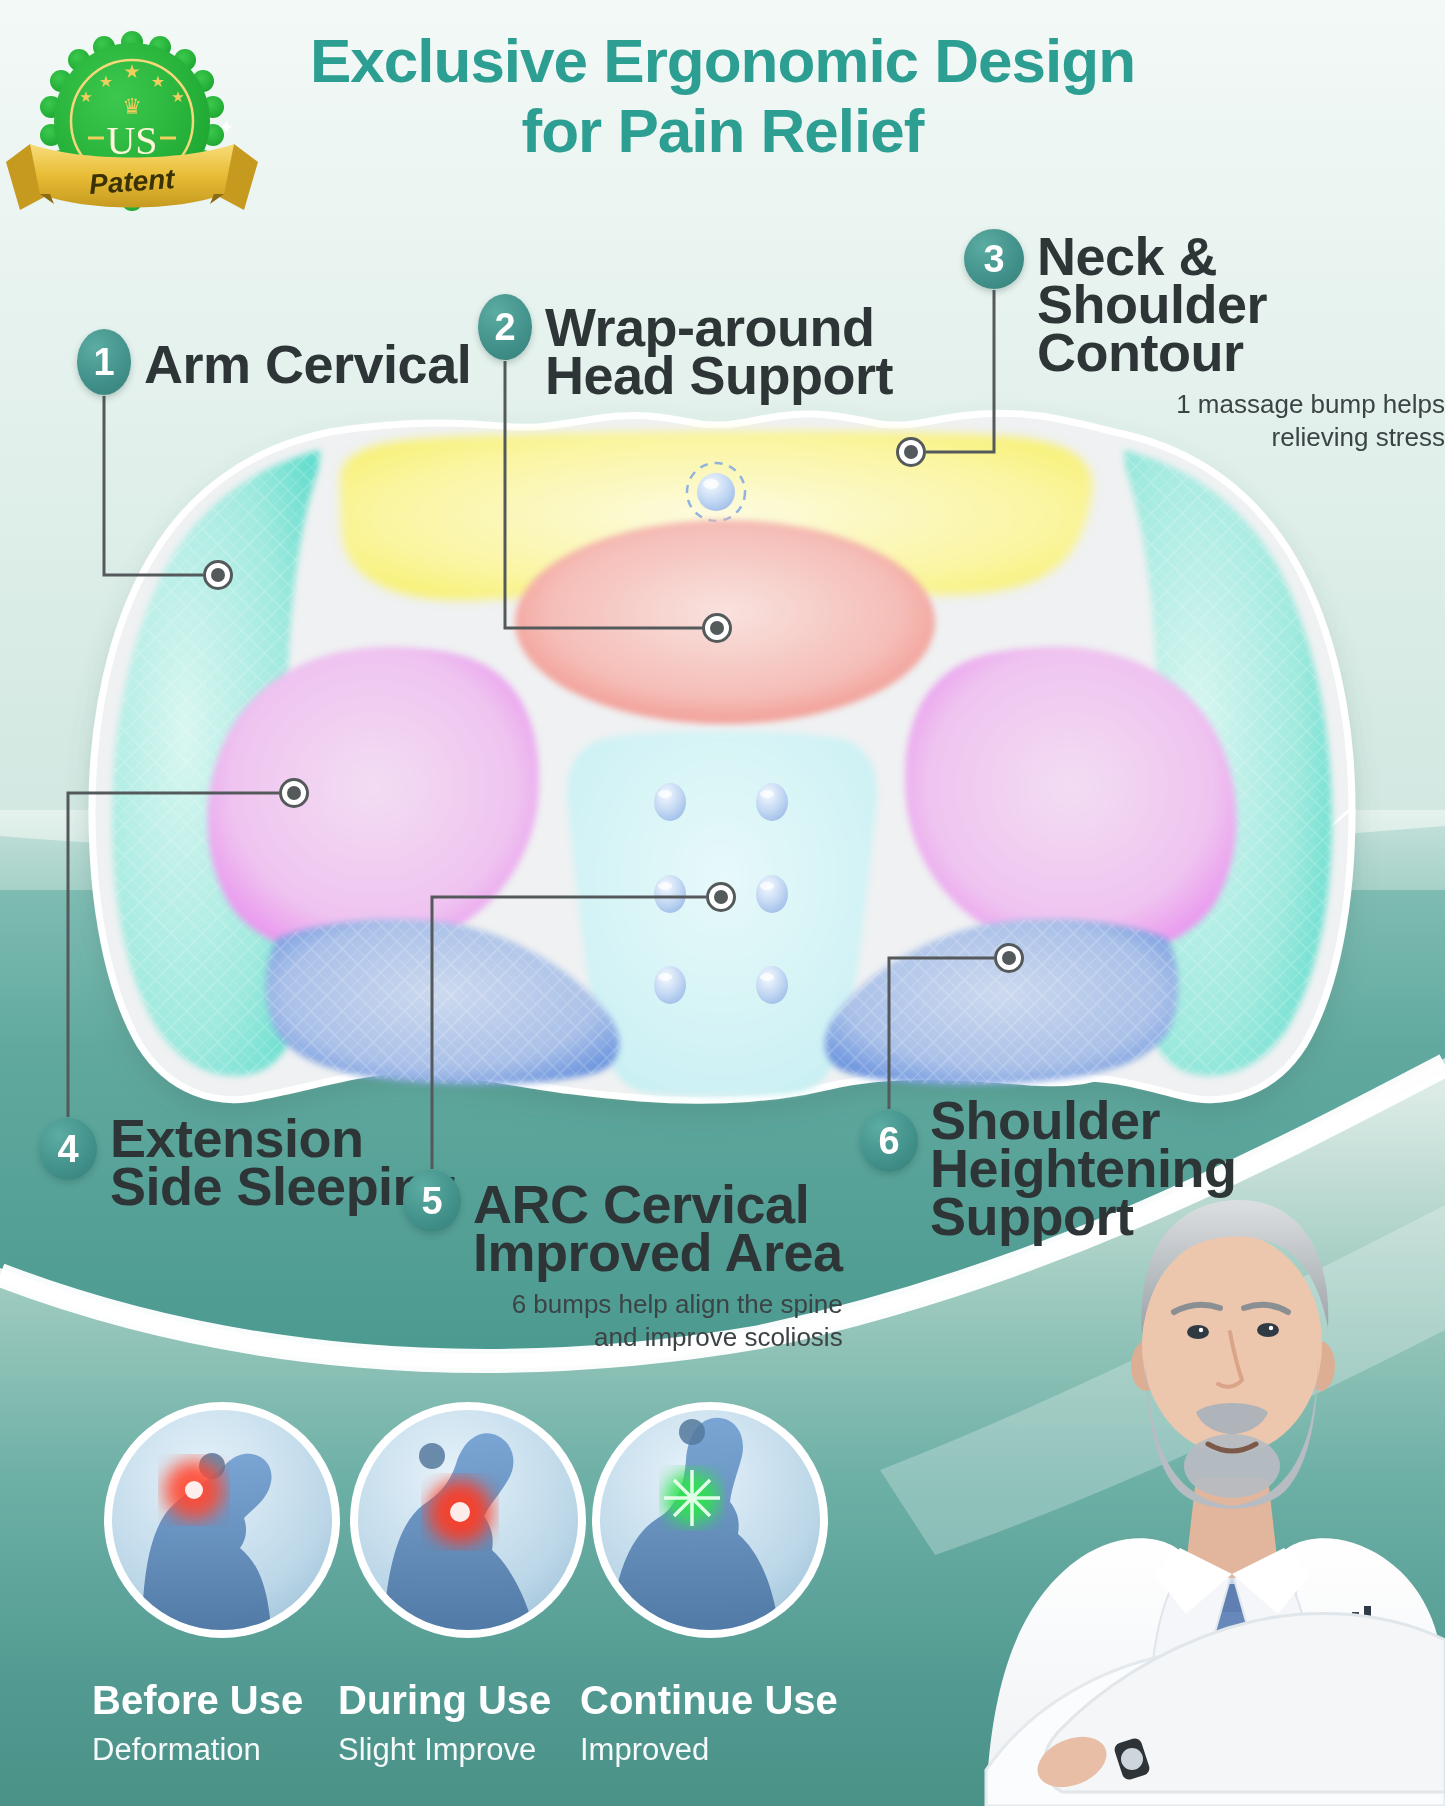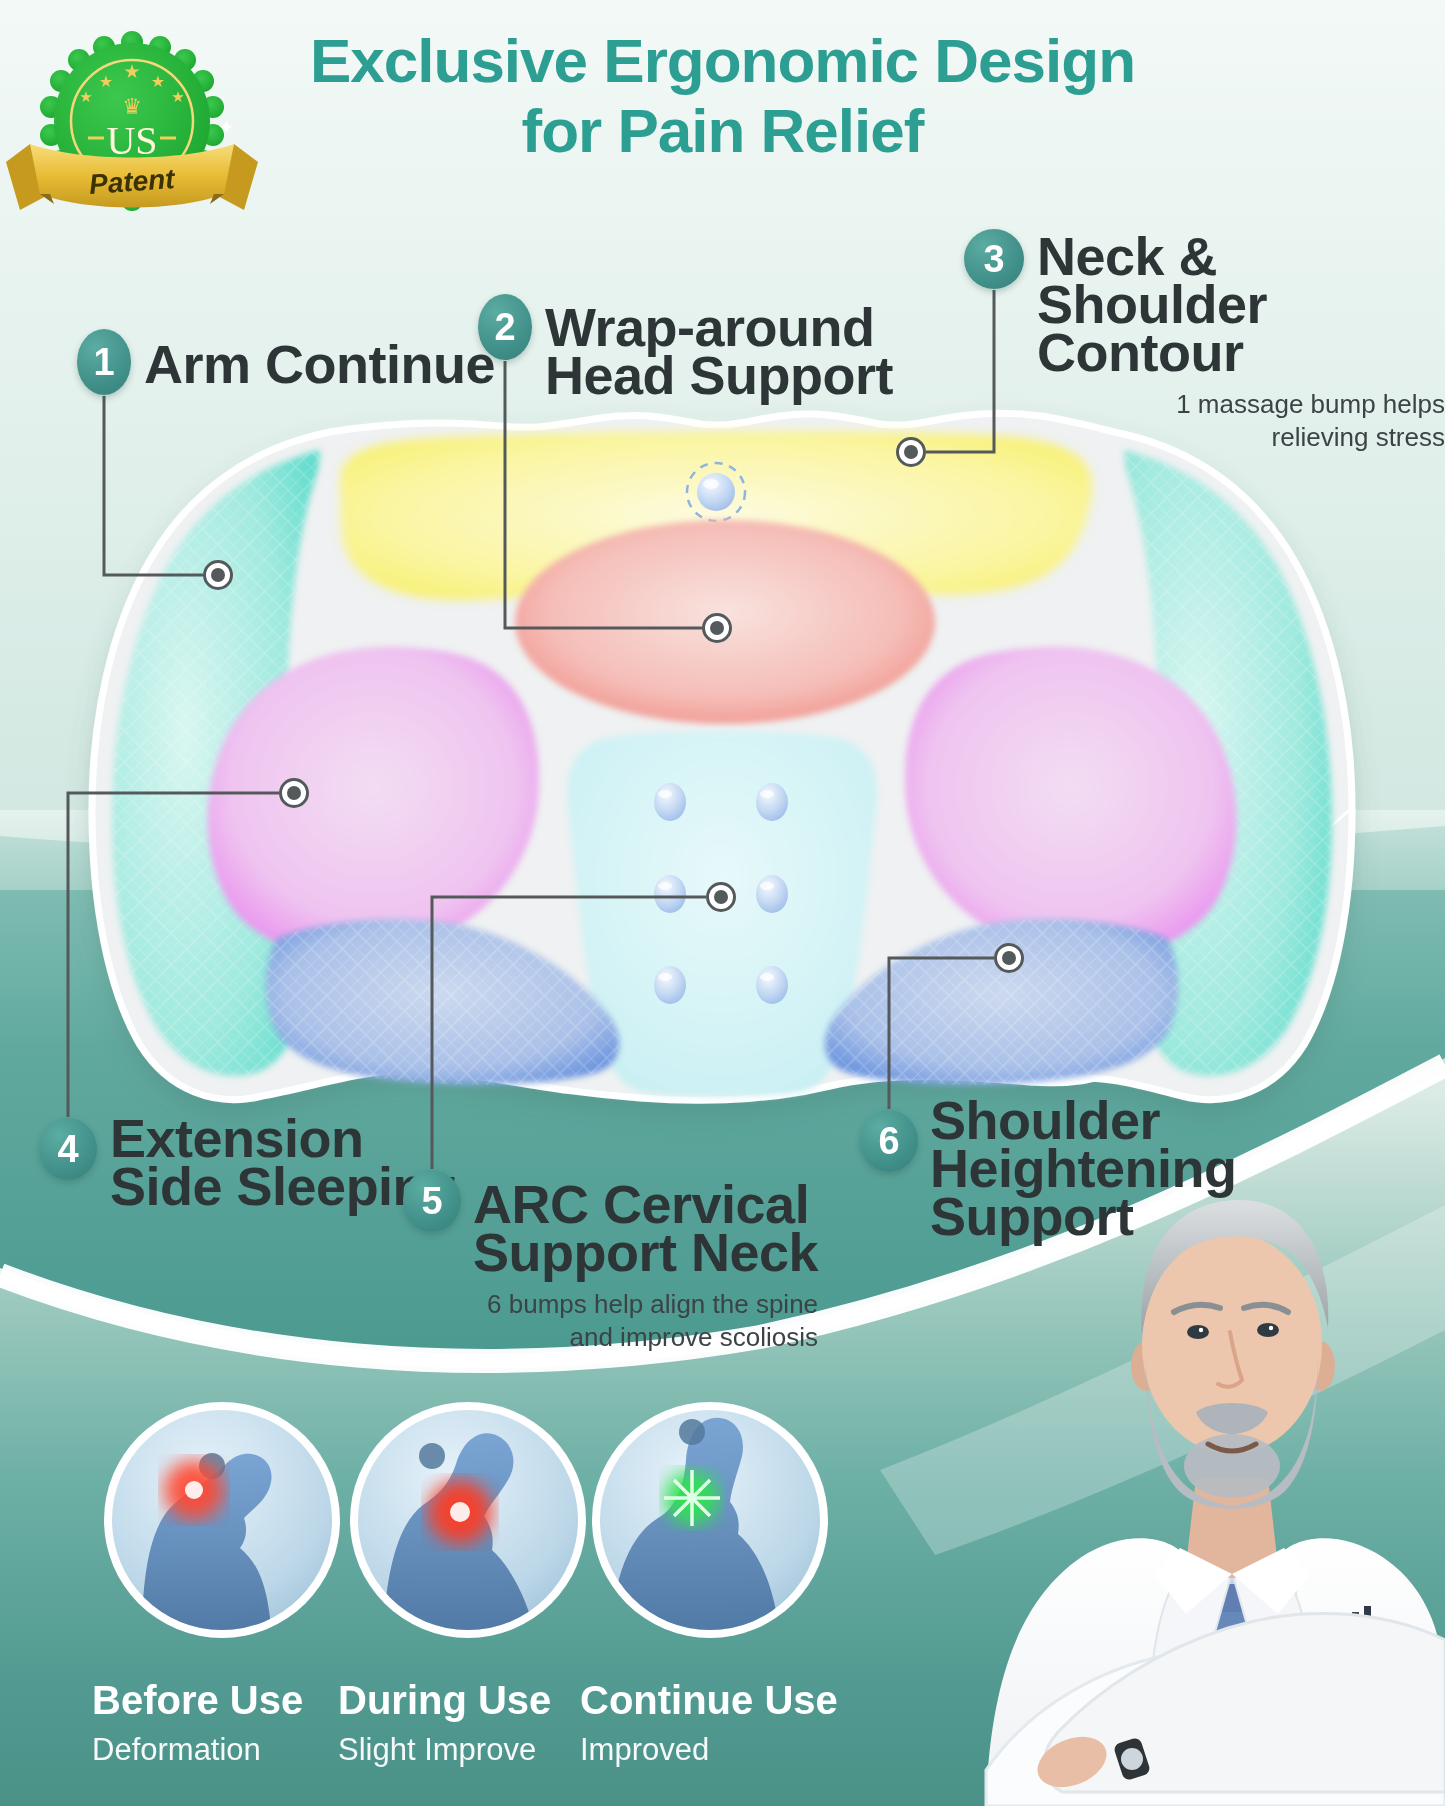--- a/index.html
+++ b/index.html
@@ -345,21 +345,21 @@
 
   <div class="title" style="color:#2d9e92">
     <div>Exclusive Ergonomic Design</div>
     <div>for Pain Relief</div>
   </div>
 
   <div class="num-badge" style="left:77px;top:329px;width:54px;height:66px">
       <span>1</span>
     </div>
   <div class="callout" style="left:144px;top:340px">
-    <div class="co-label">Arm Continue</div>
+    <div class="co-label">Arm Cervical</div>
   </div>
 
   <div class="num-badge" style="left:478px;top:294px;width:54px;height:66px">
       <span>2</span>
     </div>
   <div class="callout" style="left:545px;top:303px">
     <div class="co-label">Wrap-around</div>
     <div class="co-label">Head Support</div>
   </div>
 
@@ -381,21 +381,21 @@
   <div class="callout" style="left:110px;top:1114px">
     <div class="co-label">Extension</div>
     <div class="co-label">Side Sleeping</div>
   </div>
 
   <div class="num-badge" style="left:403px;top:1170px;width:58px;height:62px">
       <span>5</span>
     </div>
   <div class="callout" style="left:473px;top:1180px">
     <div class="co-label">ARC Cervical</div>
-    <div class="co-label">Support Neck</div>
+    <div class="co-label">Improved Area</div>
     <div class="co-sub">
       <div>6 bumps help align the spine</div>
       <div>and improve scoliosis</div>
     </div>
   </div>
 
   <div class="num-badge" style="left:860px;top:1110px;width:58px;height:62px">
       <span>6</span>
     </div>
   <div class="callout" style="left:930px;top:1096px">

